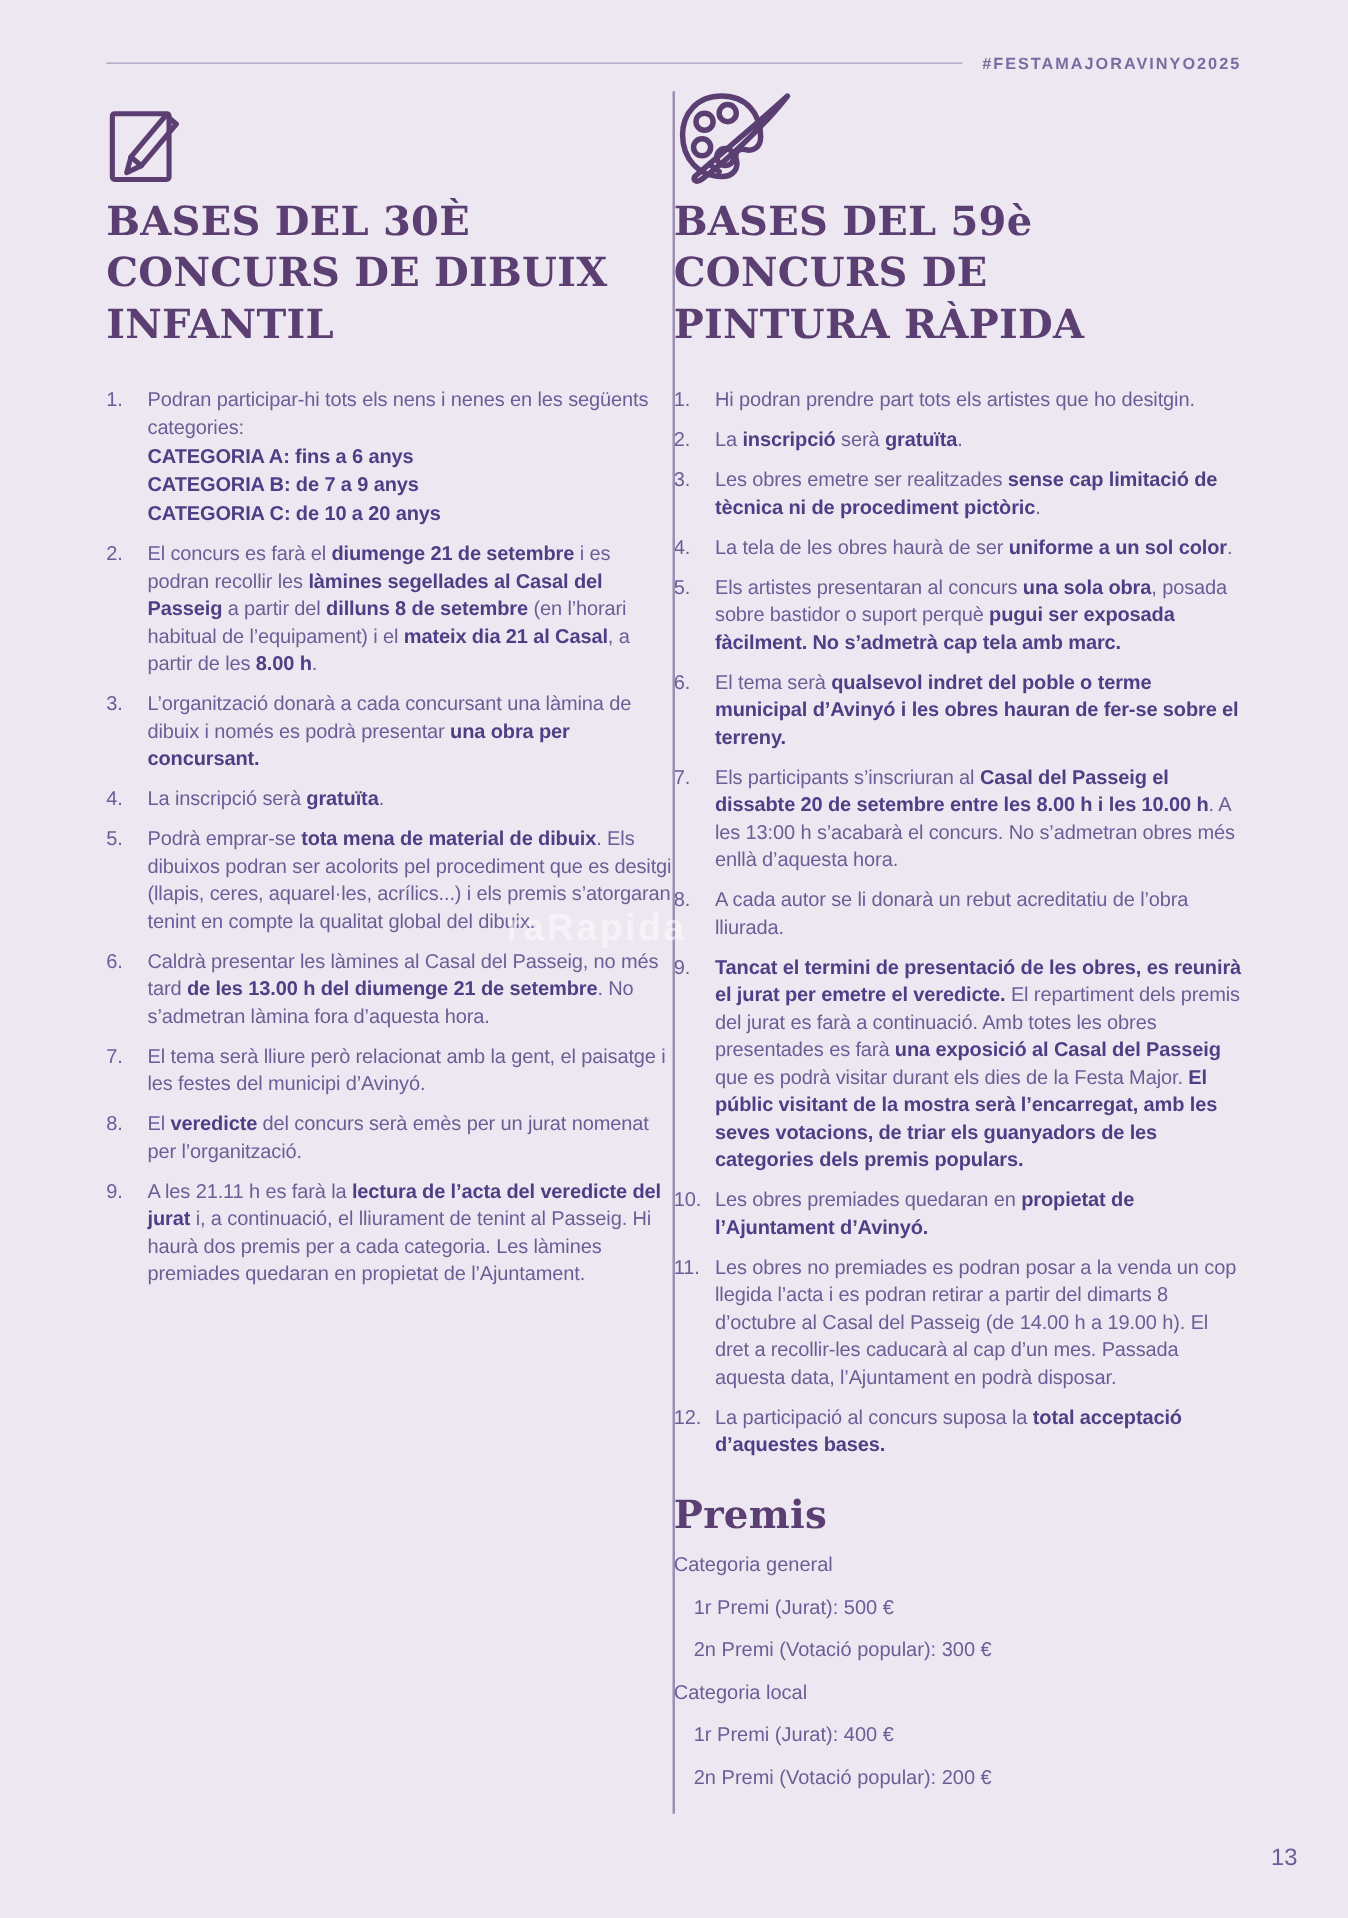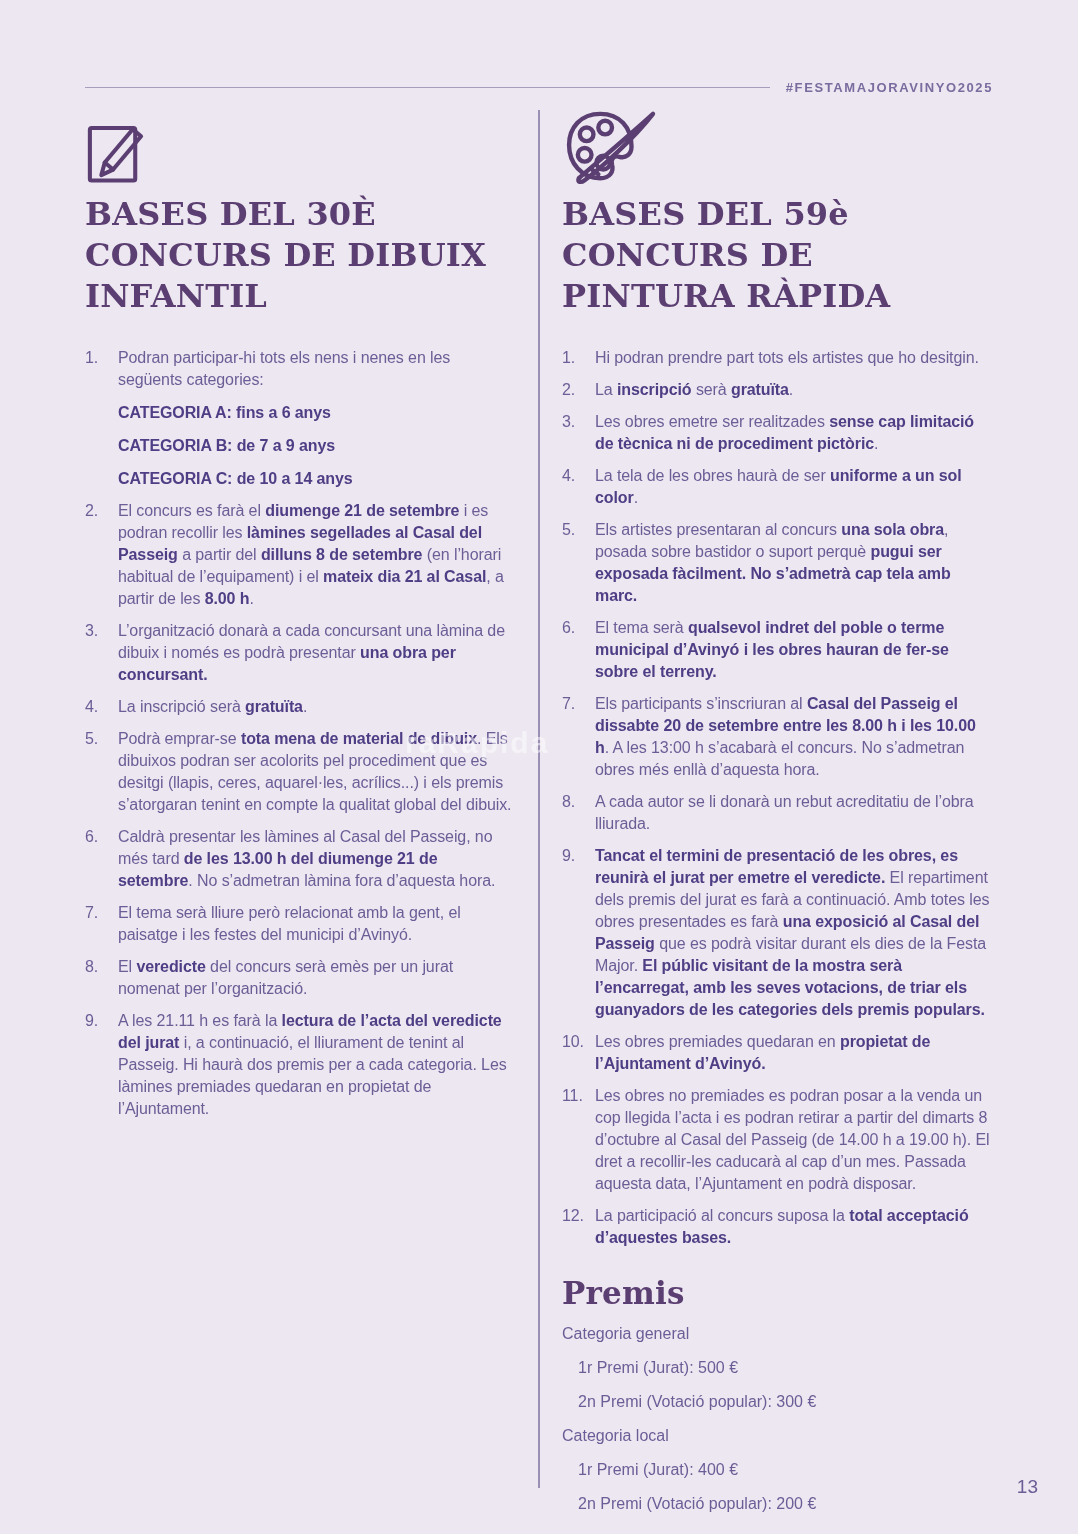--- a/index.html
+++ b/index.html
@@ -8,45 +8,45 @@
     width:1078px; height:1534px;
     background:#ECE7F0;
     font-family:"Liberation Sans", sans-serif;
     color:#6C5D97;
     overflow:hidden;
     position:relative;
   }
   .page { position:relative; height:100%; padding:0 85px; }
 
   
-  .topbar { display:flex; align-items:center; gap:16px; padding-top:80px; }
+  .topbar { display:flex; align-items:center; gap:16px; padding-top:43px; }
   .rule { flex:1; height:1px; background:#A99DBE; }
   .hashtag {
     font-size:13px; font-weight:bold; letter-spacing:1.6px;
     color:#7A6C9F; white-space:nowrap;
   }
 
   
-  .columns { position:relative; display:grid; grid-template-columns:1fr 1fr; column-gap:46px; margin-top:13px; }
+  .columns { position:relative; display:grid; grid-template-columns:1fr 1fr; margin-top:13px; }
   .vdivider {
     position:absolute; left:50%; top:2px; width:2px; height:1378px;
     background:#9B8FB4; transform:translateX(-50%);
   }
   .icon-wrap { height:80px; }
   .col-title {
     font-family:"DejaVu Serif", serif; font-weight:bold;
     font-size:32px; line-height:41px; color:#5C3F72;
     margin:6px 0 30px; white-space:pre-line; letter-spacing:0.2px;
   }
   ol.rules { list-style:none; margin:0; padding:0; font-size:16px; line-height:22px; letter-spacing:-0.1px; }
   li.item { display:flex; margin-bottom:10px; }
   .num { width:33px; flex-shrink:0; }
   .li-body { flex:1; }
   strong { color:#4F3E85; font-weight:bold; }
-  .cat-line { margin:11px 0 0 0; }
+  .cat-line { margin:1px 0 0 0; }
 
   
   .premis-title {
     font-family:"DejaVu Serif", serif; font-weight:bold;
     font-size:31px; color:#5C3F72; margin:26px 0 4px; letter-spacing:0.2px;
   }
   .premi-group-label { margin:14px 0 0; }
   .premi-lines { margin:9px 0 0; }
   .premi-lines p { margin:16px; }
 
@@ -83,21 +83,21 @@
             <line class="stk" x1="26" y1="58" x2="26" y2="70"></line>
           </g>
         </svg>
       </div>
       <h2 class="col-title">BASES DEL 30È
 CONCURS DE DIBUIX
 INFANTIL</h2>
       <ol class="rules">
           <li class="item">
             <span class="num">1.</span>
-            <div class="li-body"><span>Podran participar-hi tots els nens i nenes en les següents categories:</span><p class="cat-line"><strong>CATEGORIA A: fins a 6 anys</strong></p><p class="cat-line"><strong>CATEGORIA B: de 7 a 9 anys</strong></p><p class="cat-line"><strong>CATEGORIA C: de 10 a 14 anys</strong></p></div>
+            <div class="li-body"><span>Podran participar-hi tots els nens i nenes en les següents categories:</span><p class="cat-line"><strong>CATEGORIA A: fins a 6 anys</strong></p><p class="cat-line"><strong>CATEGORIA B: de 7 a 9 anys</strong></p><p class="cat-line"><strong>CATEGORIA C: de 10 a 20 anys</strong></p></div>
           </li>
           <li class="item">
             <span class="num">2.</span>
             <div class="li-body"><span>El concurs es farà el </span><strong>diumenge 21 de setembre</strong><span> i es podran recollir les </span><strong>làmines segellades al Casal del Passeig</strong><span> a partir del </span><strong>dilluns 8 de setembre</strong><span> (en l’horari habitual de l’equipament) i el </span><strong>mateix dia 21 al Casal</strong><span>, a partir de les </span><strong>8.00 h</strong><span>.</span></div>
           </li>
           <li class="item">
             <span class="num">3.</span>
             <div class="li-body"><span>L’organització donarà a cada concursant una làmina de dibuix i només es podrà presentar </span><strong>una obra per concursant.</strong></div>
           </li>
           <li class="item">

